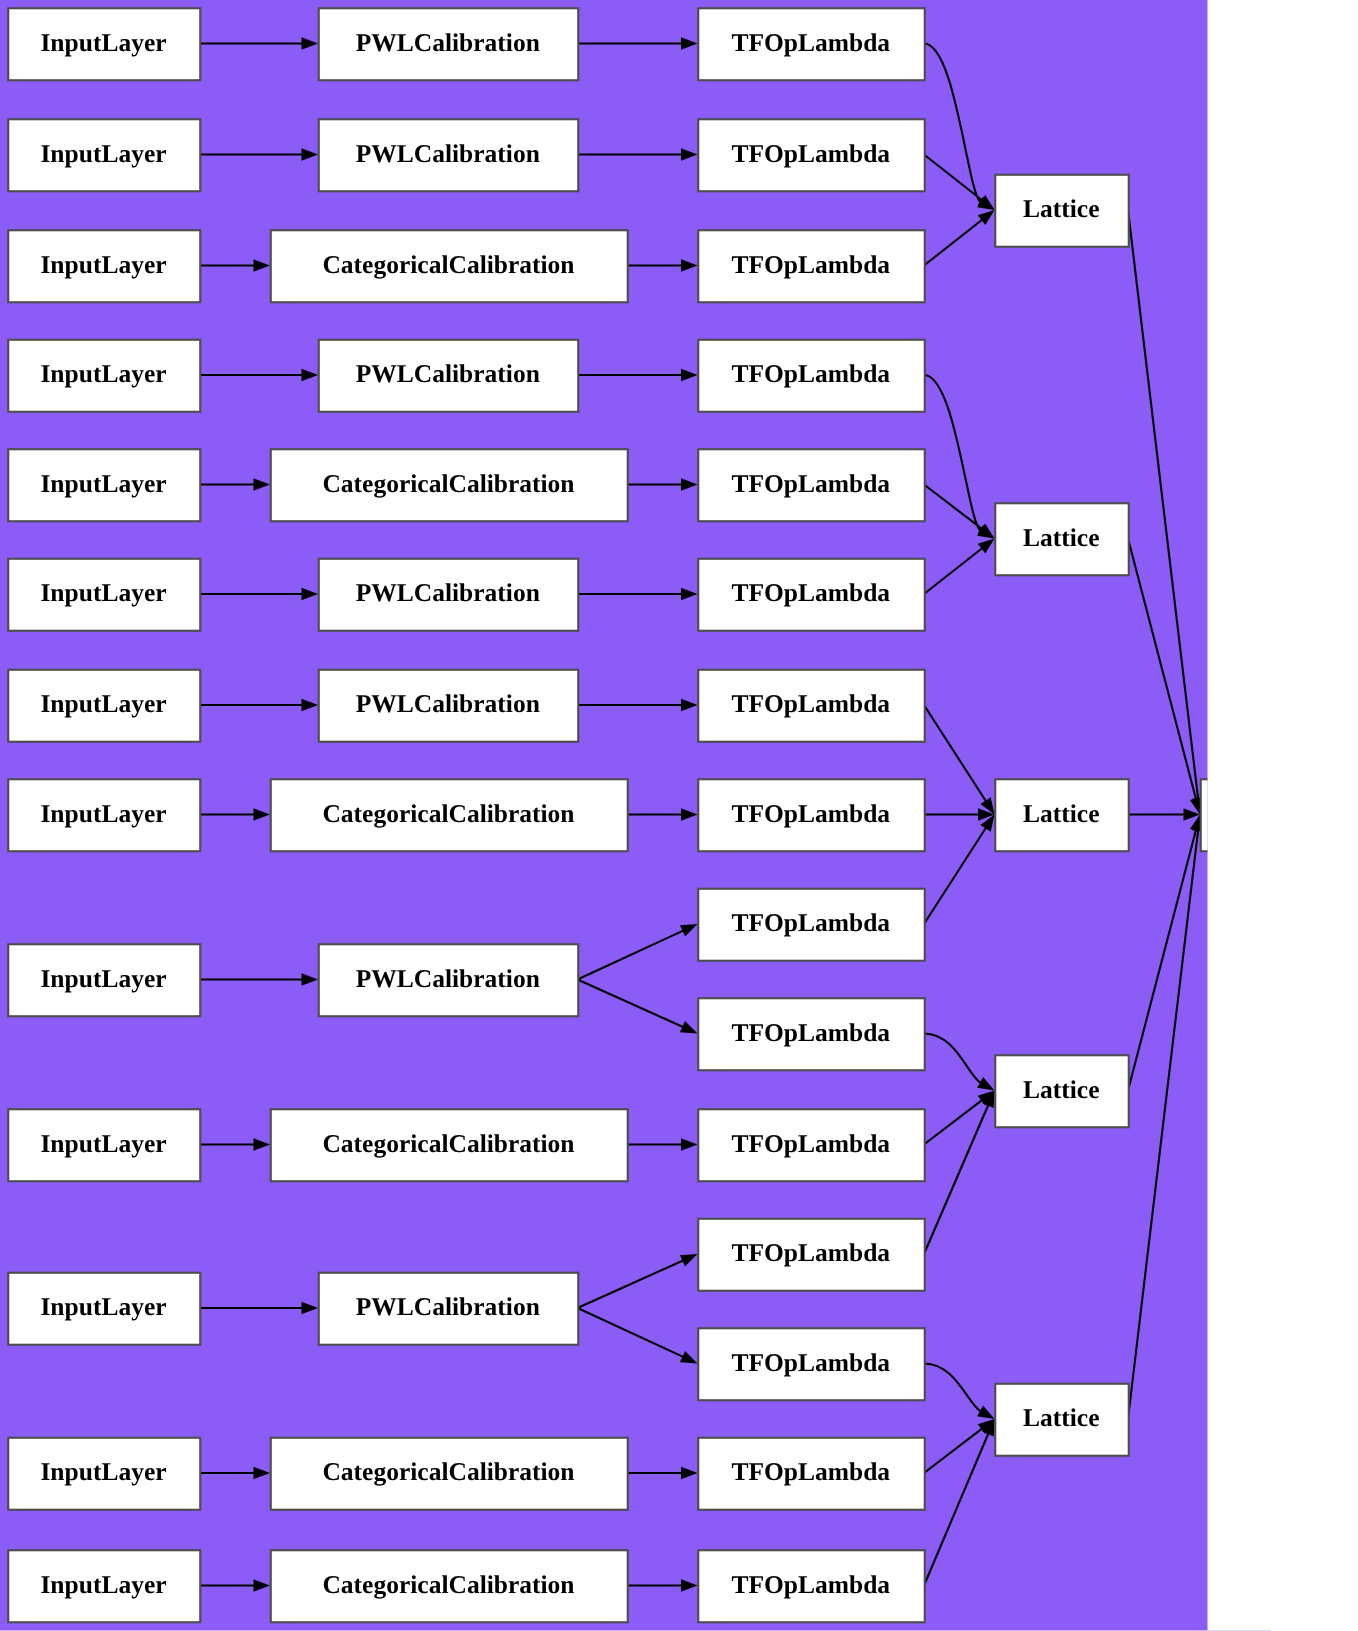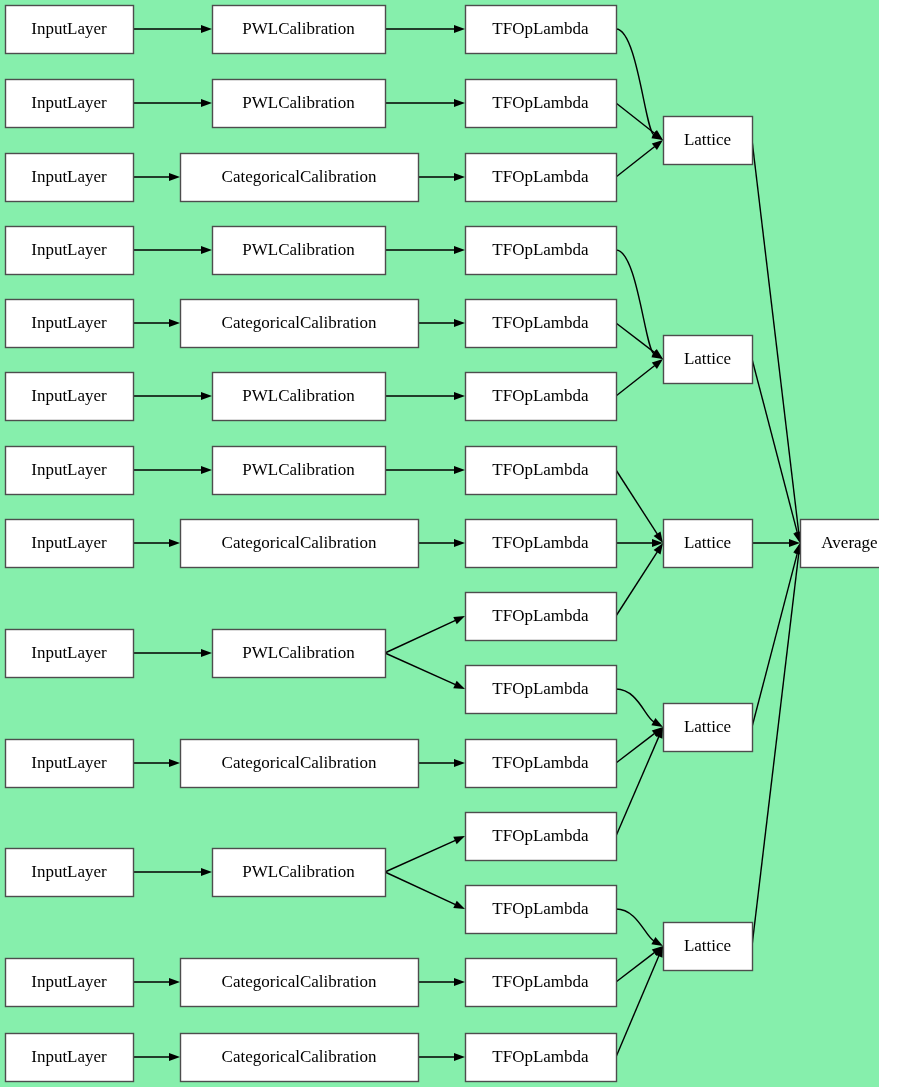--- a/index.html
+++ b/index.html
@@ -2,25 +2,26 @@
 <html><head>
 <meta charset="utf-8">
 <style>
   html, body {
     margin: 0;
     padding: 0;
     background: #ffffff;
   }
   #canvas {
     position: relative;
-    width: 879px;
+    width: 805px;
     height: 1087px;
-    background: #86efac;
+    background: #8b5cf6;
     font-family: "Liberation Serif", "DejaVu Serif", serif;
     overflow: hidden;
+    font-weight: bold;
   }
   #graph-svg {
     position: absolute;
     left: 0;
     top: 0;
     width: 905px;
     height: 1087px;
   }
   .node-box {
     fill: #ffffff;

